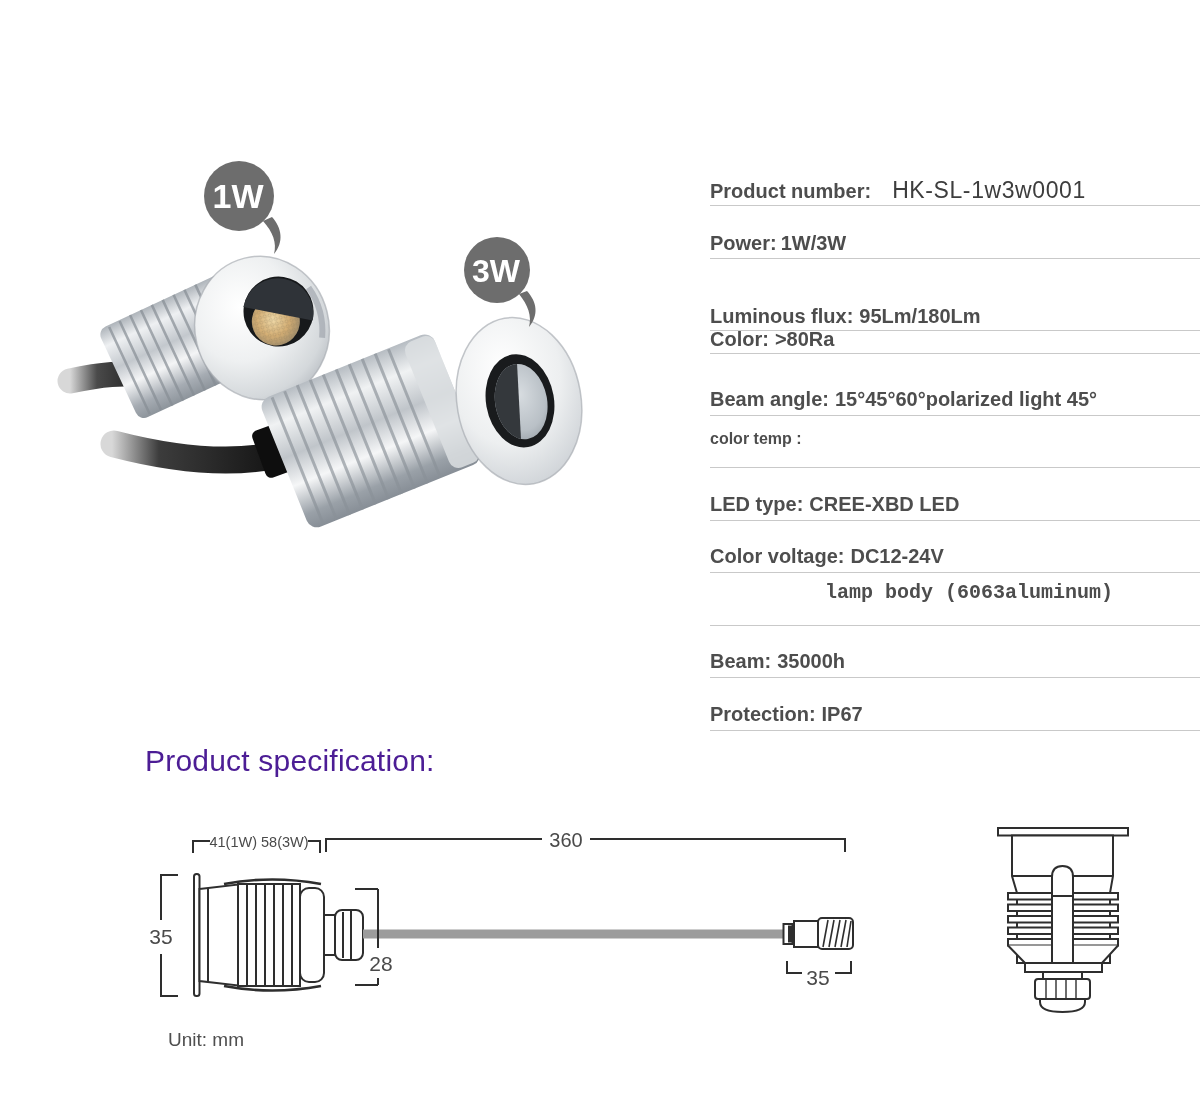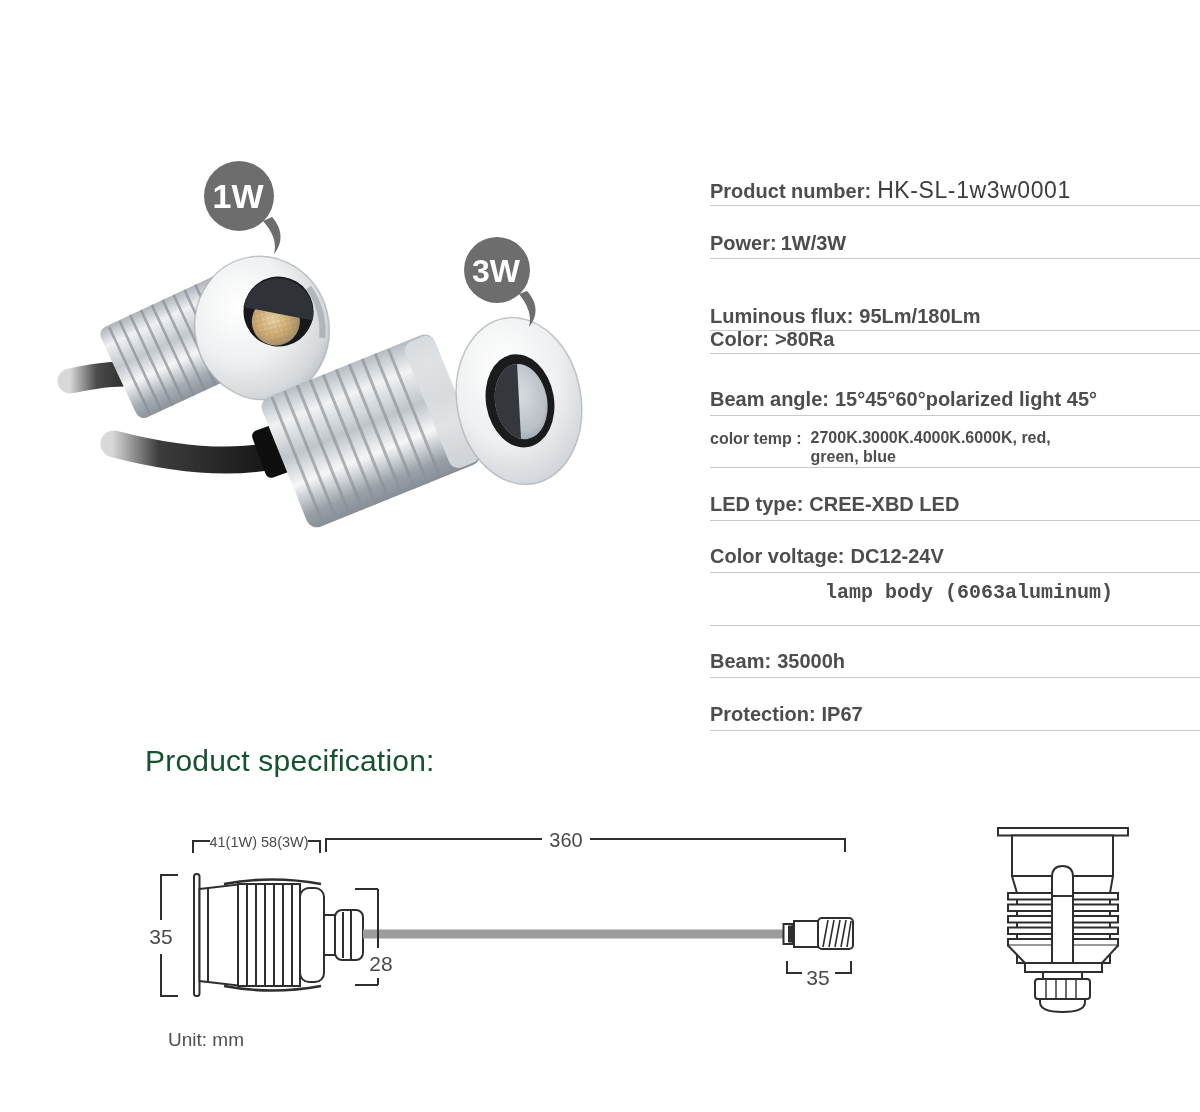--- a/index.html
+++ b/index.html
@@ -11,39 +11,39 @@
   
   .spec-row{
     position:absolute;left:710px;width:490px;
     color:#4d4d4d;font-weight:700;font-size:20px;
     border-bottom:1px solid #c9c9c9;white-space:nowrap;
     line-height:22px;
   }
   .spec-row .lbl{display:inline;}
   .spec-row .val{margin-left:6px;}
   .r0{top:179px;height:26px;}
-  .r0 .val{font-weight:400;font-size:23px;color:#3d3d3d;letter-spacing:.6px;margin-left:6px;}
+  .r0 .val{font-weight:400;font-size:23px;color:#3d3d3d;letter-spacing:.6px;margin-left:21px;}
   .r1{top:232px;height:26px;}
   .r1 .val{margin-left:4px;}
   .r2{top:285px;height:25px;margin-top:20px;}
   .r3{top:328px;height:25px;}
   .r4{top:388px;height:27px;}
   .r5{top:428px;height:39px;display:flex;font-size:16px;white-space:normal;}
   .r5 .lbl{white-space:nowrap;margin-right:9px;}
   .r5 .valblock{line-height:19px;}
   .r6{top:493px;height:27px;}
   .r7{top:545px;height:27px;}
   .r8{top:582px;height:43px;white-space:normal;line-height:21px;}
   .r8 .line2{padding-left:115px;font-family:Liberation Mono, monospace;}
   .r9{top:650px;height:27px;}
   .r10{top:703px;height:27px;}
   
   .heading{
     position:absolute;left:145px;top:744px;
-    font-size:30px;font-weight:400;color:#14532d;letter-spacing:.2px;
+    font-size:30px;font-weight:400;color:#4c1d95;letter-spacing:.2px;
   }
 </style>
 </head>
 <body>
 
 <svg id="art" viewBox="0 0 1200 1112" xmlns="http://www.w3.org/2000/svg">
   <defs>
     <linearGradient id="metal1" x1="0" y1="0" x2="0" y2="1">
       <stop offset="0" stop-color="#aeb4ba"></stop>
         <stop offset=".18" stop-color="#eef0f2"></stop>
@@ -299,24 +299,20 @@
   <div class="spec-row r3">
     <span class="lbl">Color:</span><span class="val">&gt;80Ra</span>
   </div>
 
   <div class="spec-row r4">
     <span class="lbl">Beam angle:</span><span class="val">15°45°60°polarized light 45°</span>
   </div>
 
   <div class="spec-row r5">
     <span class="lbl">color temp :</span>
-    <span class="valblock">
-      <span>2700K.3000K.4000K.6000K, red,</span><br>
-      <span>green, blue</span>
-    </span>
   </div>
 
   <div class="spec-row r6">
     <span class="lbl">LED type:</span><span class="val">CREE-XBD LED</span>
   </div>
 
   <div class="spec-row r7">
     <span class="lbl">Color voltage:</span><span class="val">DC12-24V</span>
   </div>
 

